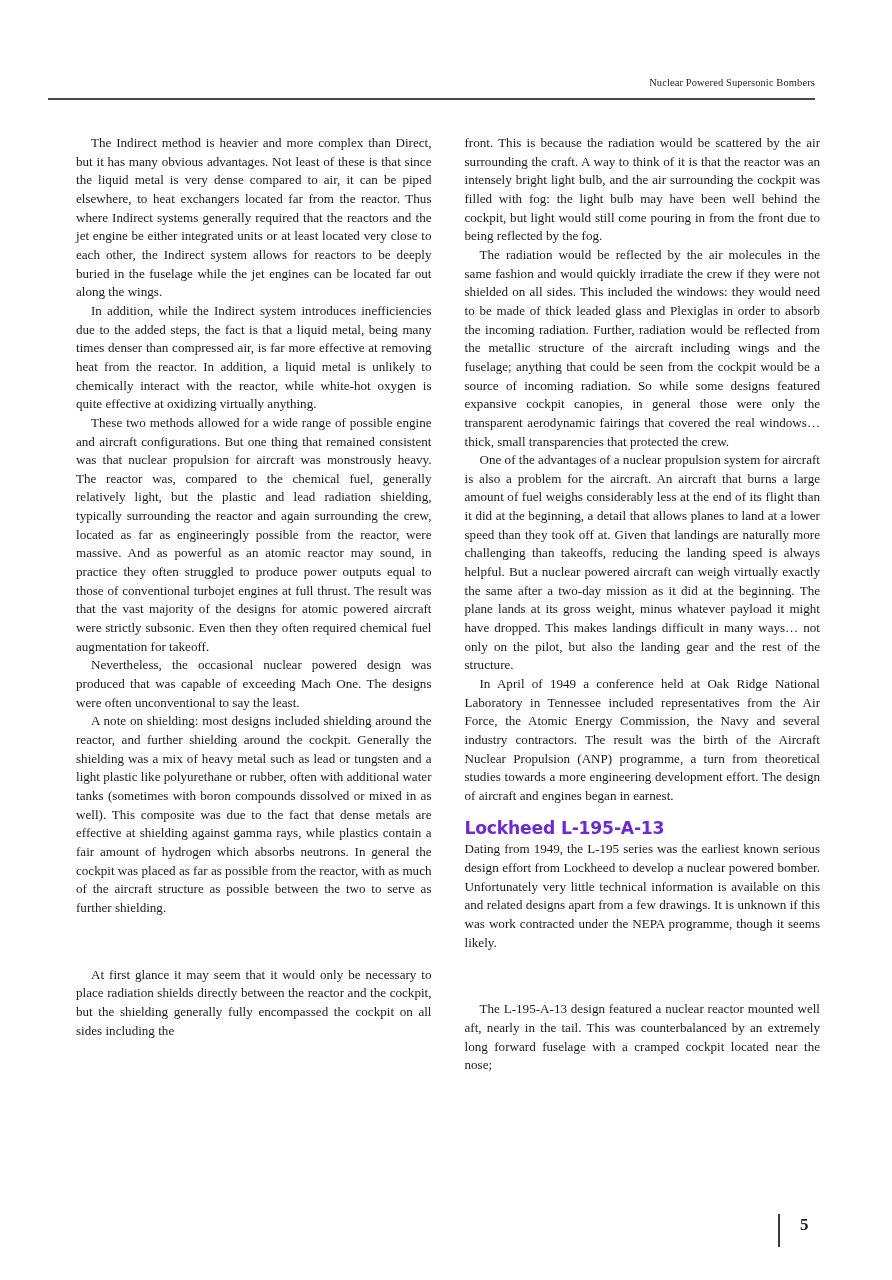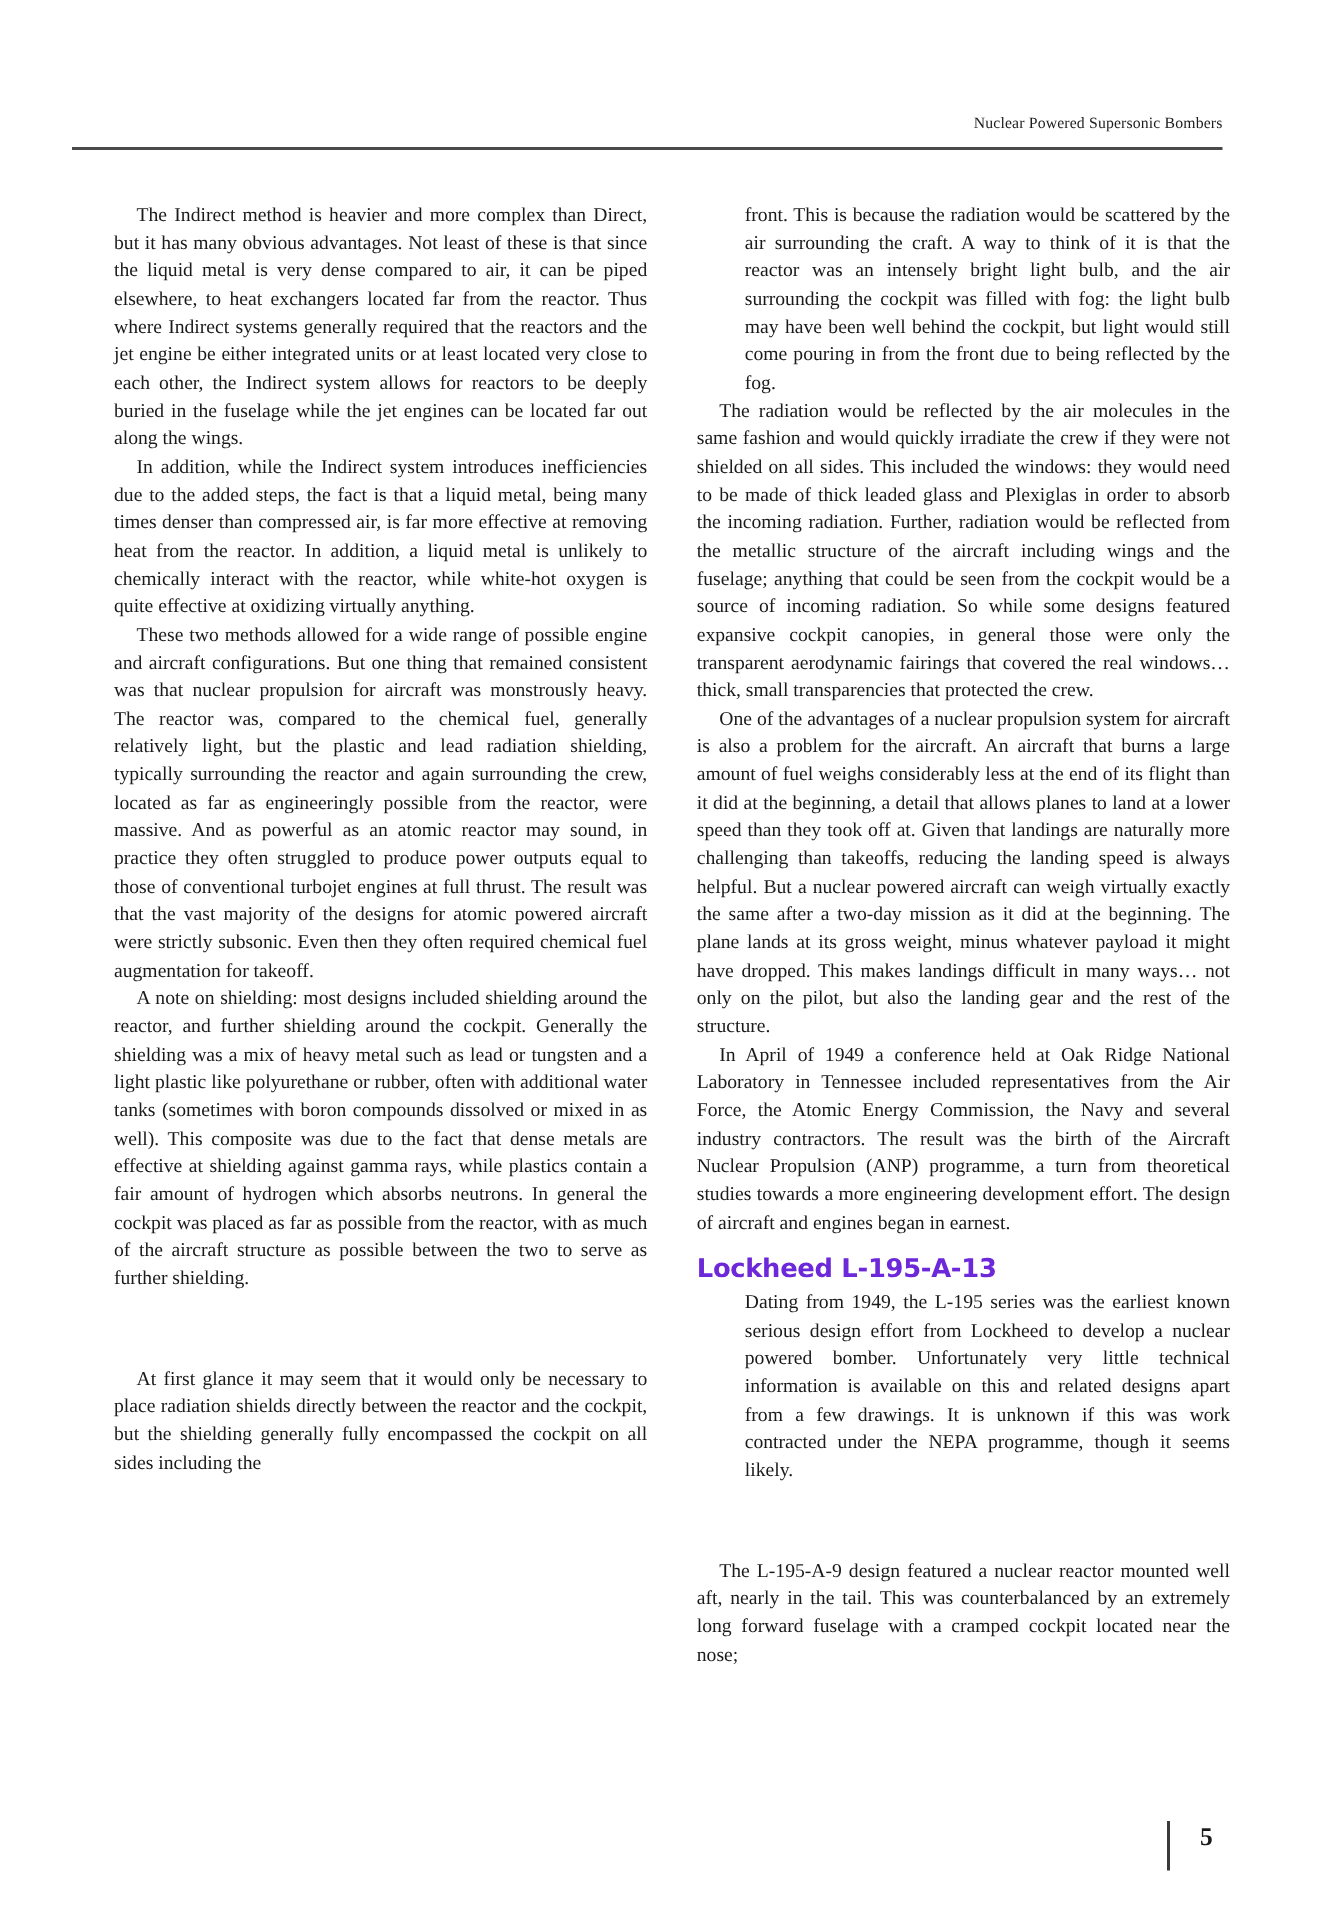--- a/index.html
+++ b/index.html
@@ -73,21 +73,20 @@
     line-height: 18.65px;
     text-align: justify;
     text-justify: inter-word;
     text-indent: 15px;
     color: #1a1a1a;
     -webkit-hyphens: none;
     hyphens: none;
   }
   p.para.noindent {
     text-indent: 0;
-    margin-left: 32px;
   }
   p.para.last-flush {
     text-align: justify;
     margin-top: 48px;
   }
 
   h2.section-heading {
     margin: 13px 0 2px 0;
     font-family: "DejaVu Sans", "Liberation Sans", sans-serif;
     font-size: 17.2px;
@@ -133,34 +132,35 @@
     <span class="header-title">Nuclear Powered Supersonic Bombers</span>
   </div>
   <div class="header-rule"></div>
 
   <div class="columns">
 
     <div class="col">
       <p class="para">The Indirect method is heavier and more complex than Direct, but it has many obvious advantages. Not least of these is that since the liquid metal is very dense compared to air, it can be piped elsewhere, to heat exchangers located far from the reactor. Thus where Indirect systems generally required that the reactors and the jet engine be either integrated units or at least located very close to each other, the Indirect system allows for reactors to be deeply buried in the fuselage while the jet engines can be located far out along the wings.</p>
       <p class="para">In addition, while the Indirect system introduces inefficiencies due to the added steps, the fact is that a liquid metal, being many times denser than compressed air, is far more effective at removing heat from the reactor. In addition, a liquid metal is unlikely to chemically interact with the reactor, while white-hot oxygen is quite effective at oxidizing virtually anything.</p>
       <p class="para">These two methods allowed for a wide range of possible engine and aircraft configurations. But one thing that remained consistent was that nuclear propulsion for aircraft was monstrously heavy. The reactor was, compared to the chemical fuel, generally relatively light, but the plastic and lead radiation shielding, typically surrounding the reactor and again surrounding the crew, located as far as engineeringly possible from the reactor, were massive. And as powerful as an atomic reactor may sound, in practice they often struggled to produce power outputs equal to those of conventional turbojet engines at full thrust. The result was that the vast majority of the designs for atomic powered aircraft were strictly subsonic. Even then they often required chemical fuel augmentation for takeoff.</p>
+      <p class="para">Nevertheless, the occasional nuclear powered design was produced that was capable of exceeding Mach One. The designs were often unconventional to say the least.</p>
       <p class="para">A note on shielding: most designs included shielding around the reactor, and further shielding around the cockpit. Generally the shielding was a mix of heavy metal such as lead or tungsten and a light plastic like polyurethane or rubber, often with additional water tanks (sometimes with boron compounds dissolved or mixed in as well). This composite was due to the fact that dense metals are effective at shielding against gamma rays, while plastics contain a fair amount of hydrogen which absorbs neutrons. In general the cockpit was placed as far as possible from the reactor, with as much of the aircraft structure as possible between the two to serve as further shielding.</p>
       <p class="para last-flush">At first glance it may seem that it would only be necessary to place radiation shields directly between the reactor and the cockpit, but the shielding generally fully encompassed the cockpit on all sides including the</p>
     </div>
 
     <div class="col">
       <p class="para noindent">front. This is because the radiation would be scattered by the air surrounding the craft. A way to think of it is that the reactor was an intensely bright light bulb, and the air surrounding the cockpit was filled with fog: the light bulb may have been well behind the cockpit, but light would still come pouring in from the front due to being reflected by the fog.</p>
       <p class="para">The radiation would be reflected by the air molecules in the same fashion and would quickly irradiate the crew if they were not shielded on all sides. This included the windows: they would need to be made of thick leaded glass and Plexiglas in order to absorb the incoming radiation. Further, radiation would be reflected from the metallic structure of the aircraft including wings and the fuselage; anything that could be seen from the cockpit would be a source of incoming radiation. So while some designs featured expansive cockpit canopies, in general those were only the transparent aerodynamic fairings that covered the real windows… thick, small transparencies that protected the crew.</p>
       <p class="para">One of the advantages of a nuclear propulsion system for aircraft is also a problem for the aircraft. An aircraft that burns a large amount of fuel weighs considerably less at the end of its flight than it did at the beginning, a detail that allows planes to land at a lower speed than they took off at. Given that landings are naturally more challenging than takeoffs, reducing the landing speed is always helpful. But a nuclear powered aircraft can weigh virtually exactly the same after a two-day mission as it did at the beginning. The plane lands at its gross weight, minus whatever payload it might have dropped. This makes landings difficult in many ways… not only on the pilot, but also the landing gear and the rest of the structure.</p>
       <p class="para">In April of 1949 a conference held at Oak Ridge National Laboratory in Tennessee included representatives from the Air Force, the Atomic Energy Commission, the Navy and several industry contractors. The result was the birth of the Aircraft Nuclear Propulsion (ANP) programme, a turn from theoretical studies towards a more engineering development effort. The design of aircraft and engines began in earnest.</p>
 
       <h2 class="section-heading">Lockheed L-195-A-13</h2>
 
       <p class="para noindent">Dating from 1949, the L-195 series was the earliest known serious design effort from Lockheed to develop a nuclear powered bomber. Unfortunately very little technical information is available on this and related designs apart from a few drawings. It is unknown if this was work contracted under the NEPA programme, though it seems likely.</p>
-      <p class="para last-flush">The L-195-A-9 design featured a nuclear reactor mounted well aft, nearly in the tail. This was counterbalanced by an extremely long forward fuselage with a cramped cockpit located near the nose;</p>
+      <p class="para last-flush">The L-195-A-13 design featured a nuclear reactor mounted well aft, nearly in the tail. This was counterbalanced by an extremely long forward fuselage with a cramped cockpit located near the nose;</p>
     </div>
 
   </div>
 
   <div class="folio">
     <div class="folio-rule"></div>
     <div class="folio-number">5</div>
   </div>
 
 </div>

